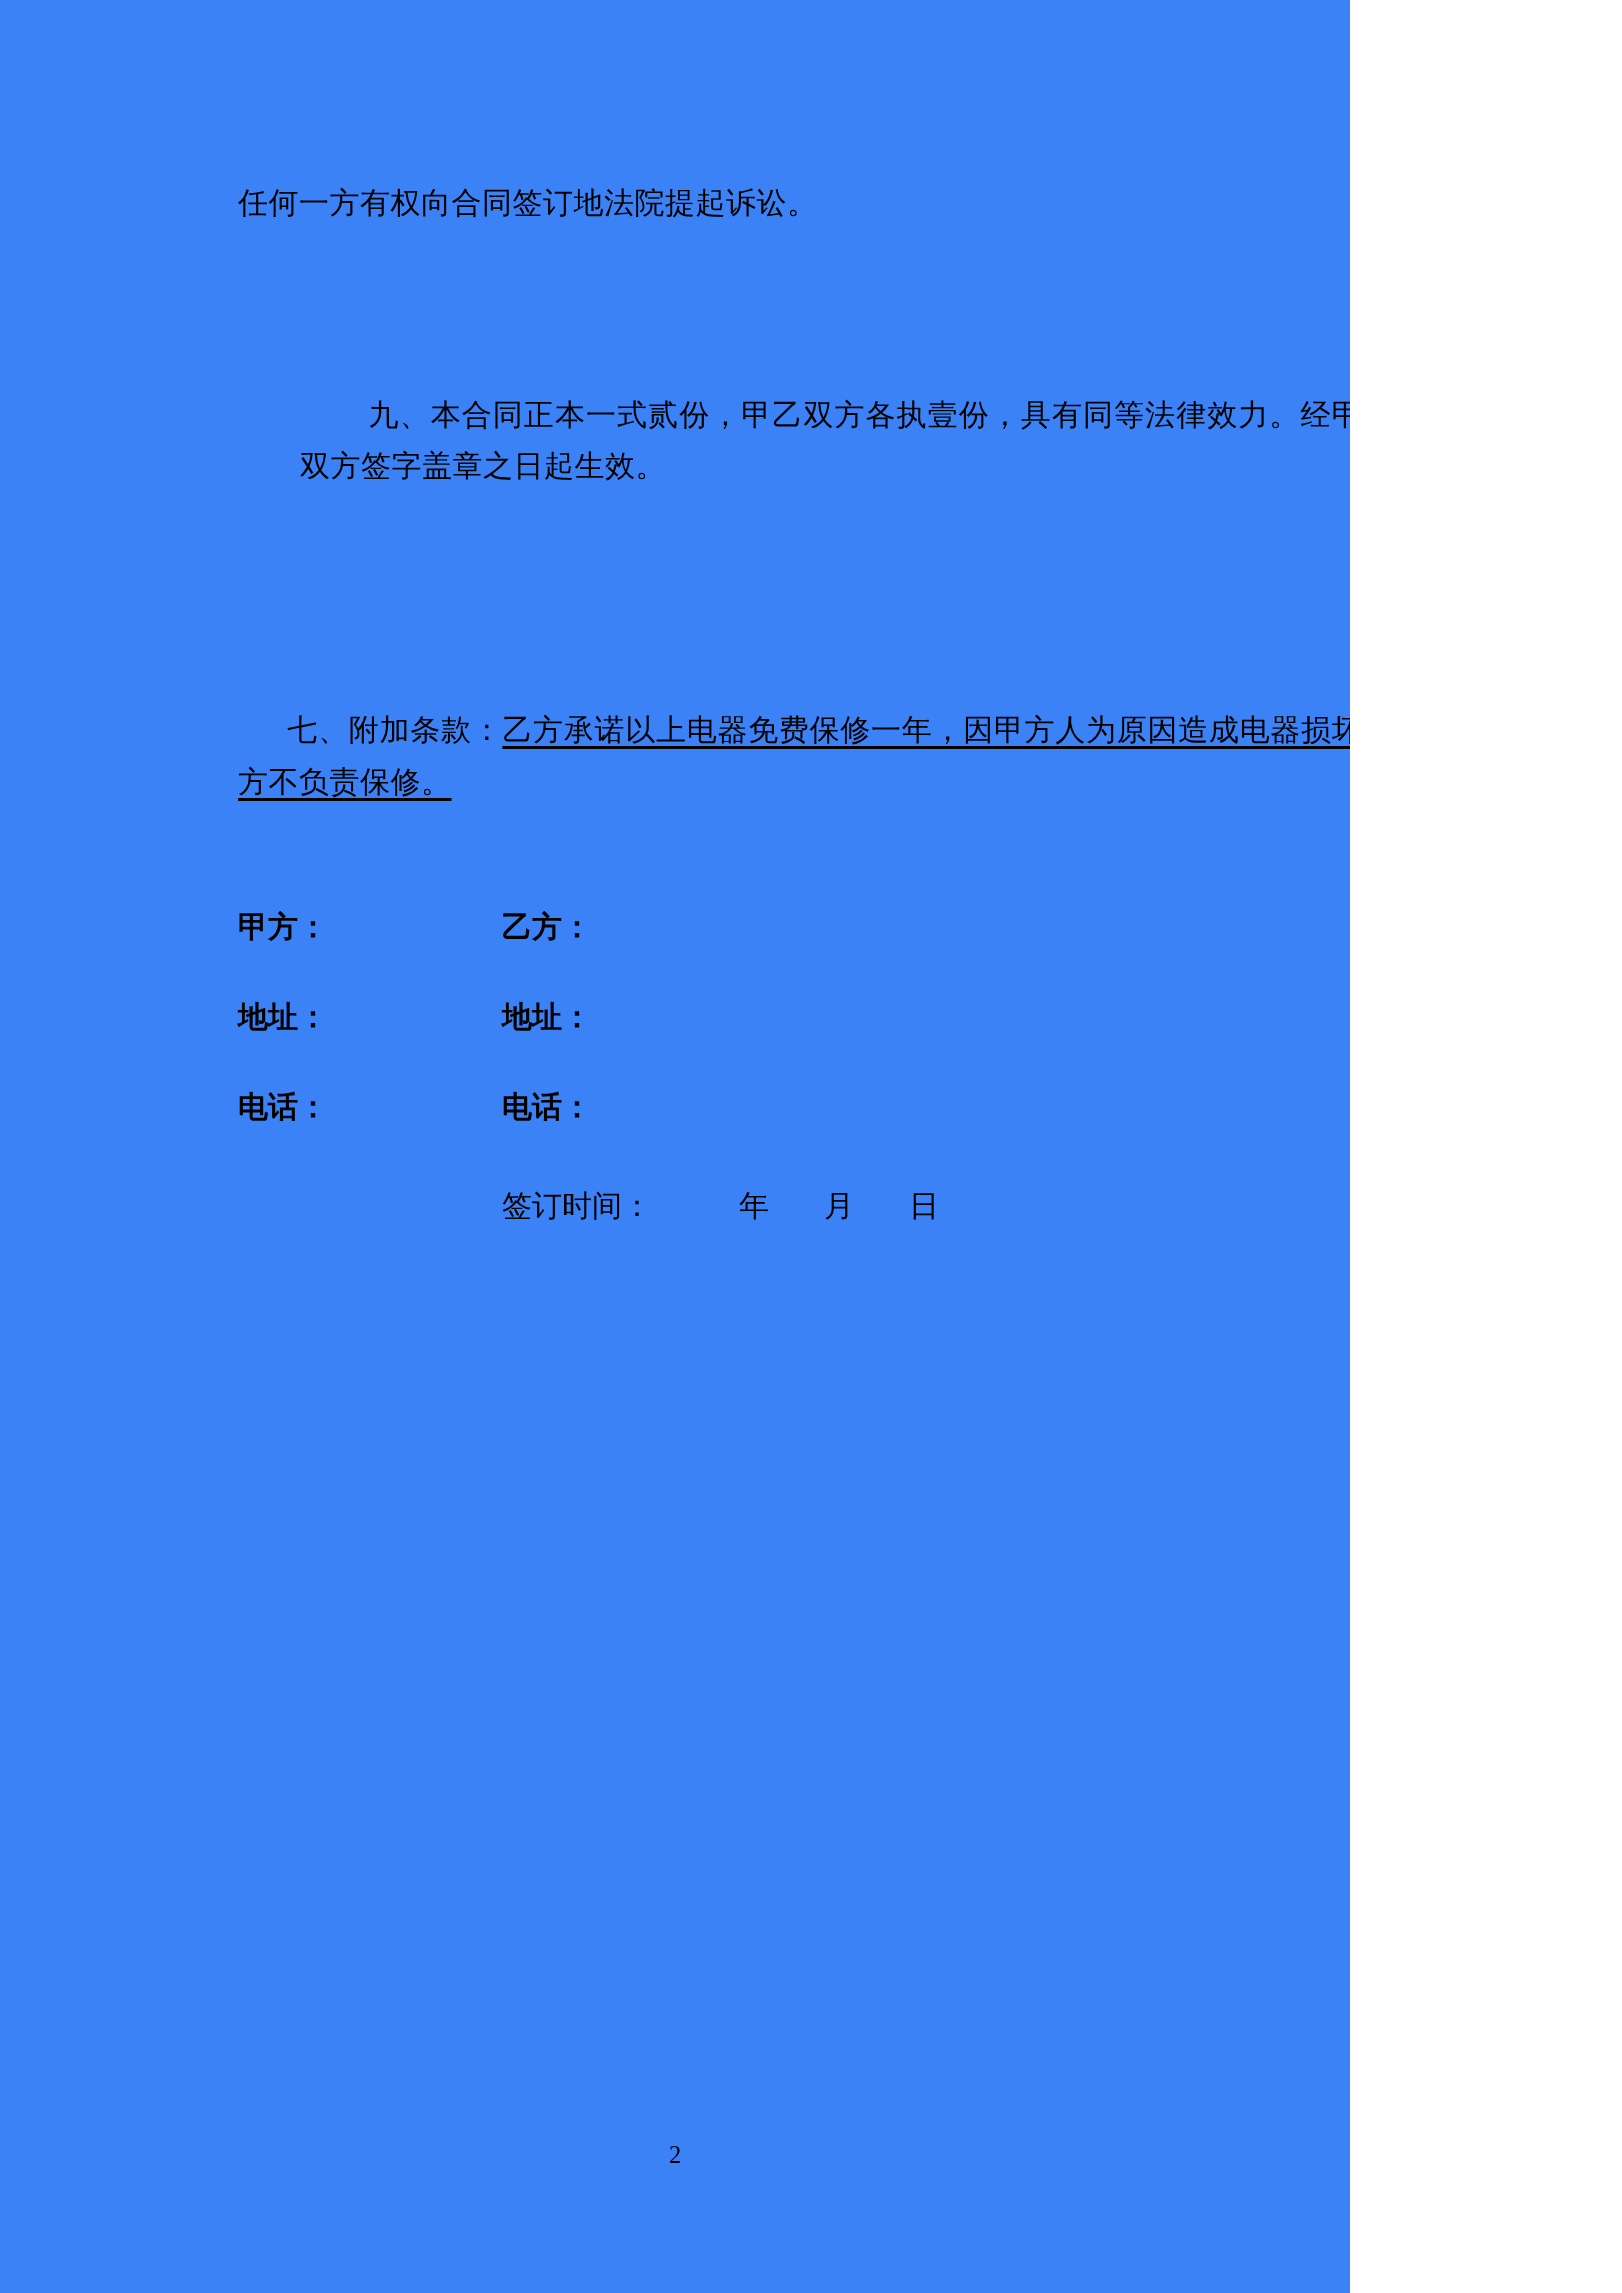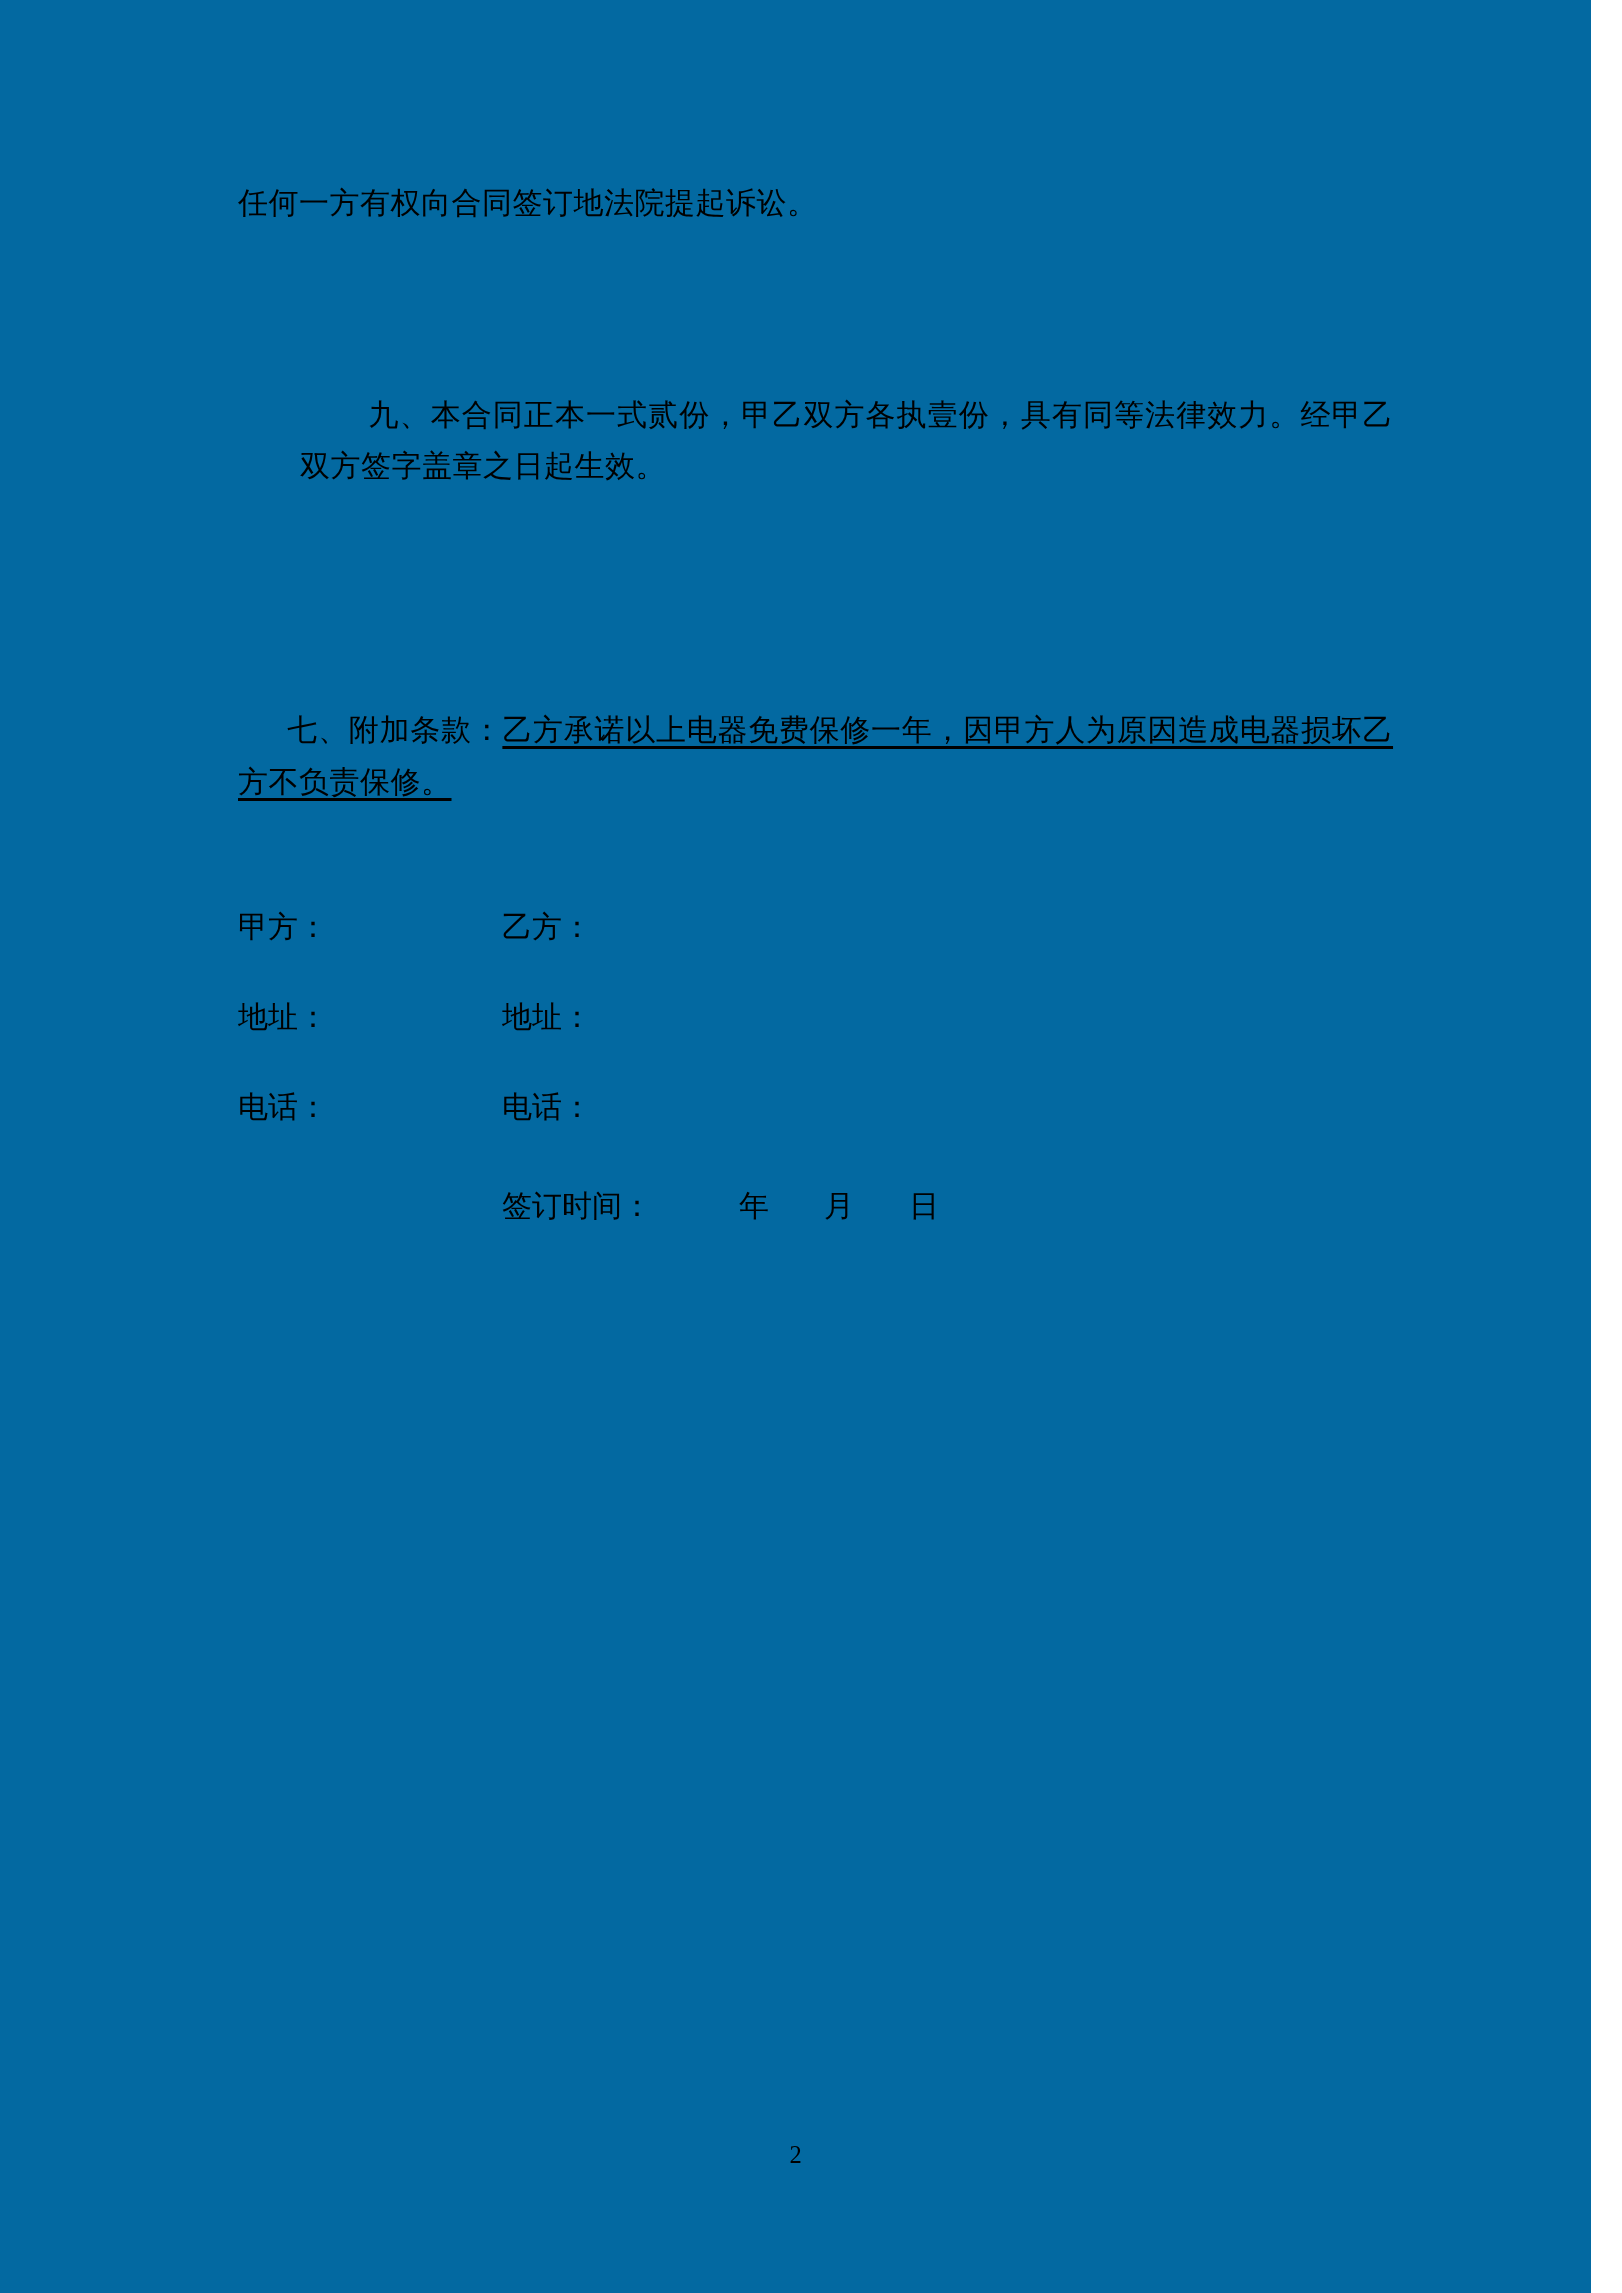--- a/index.html
+++ b/index.html
@@ -6,23 +6,23 @@
     margin: 0;
     padding: 0;
     background: #ffffff;
   }
   body {
     font-family: "Liberation Serif", "DejaVu Serif", serif;
     color: #000000;
   }
   .page {
     position: relative;
-    width: 1591px;
+    width: 1350px;
     height: 2294px;
-    background: #0369a1;
+    background: #3b82f6;
     box-sizing: border-box;
     overflow: hidden;
   }
   .content {
     position: absolute;
     left: 238px;
     top: 177px;
     width: 1155px;
   }
   .para {
@@ -44,20 +44,21 @@
   }
 
   .sig-block {
     margin-top: 44px;
   }
   .sig-row {
     display: flex;
     font-size: 30px;
     line-height: 1.6;
     margin-bottom: 42px;
+    font-weight: bold;
   }
   .sig-col-a {
     width: 264px;
     flex: 0 0 264px;
   }
   .sig-col-b {
     flex: 1 1 auto;
   }
   .date-row {
     margin-top: 55px;

